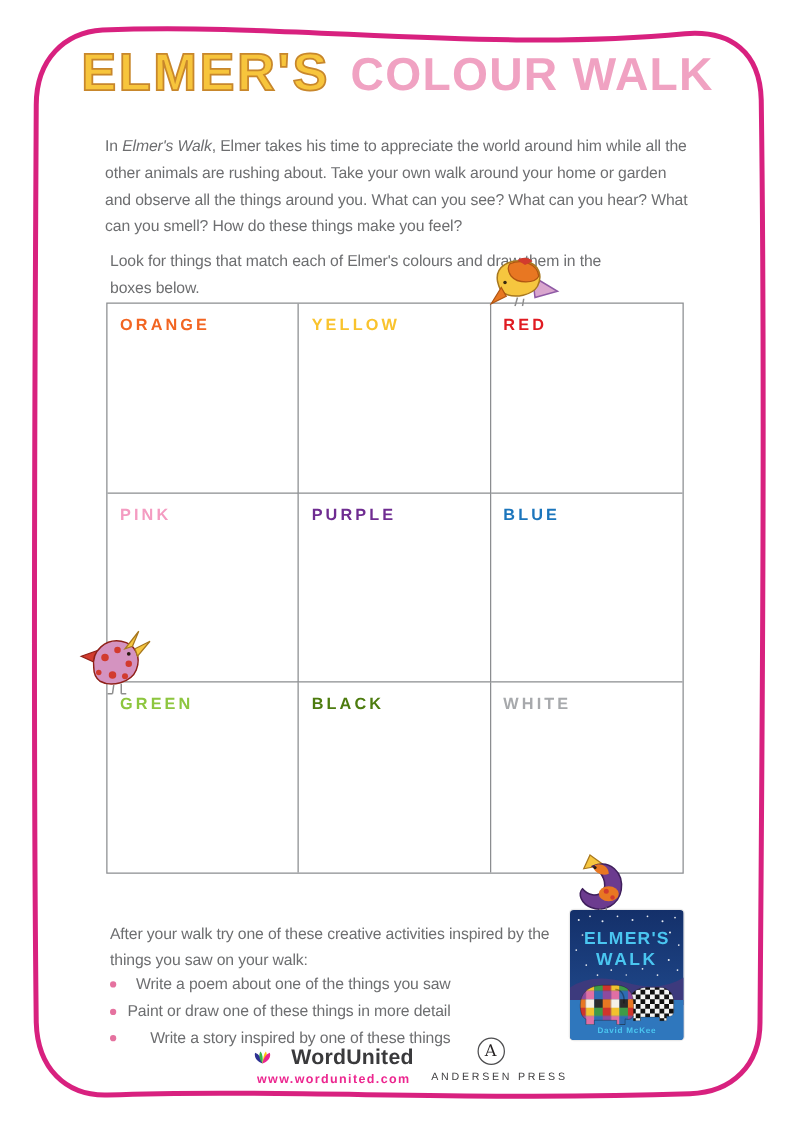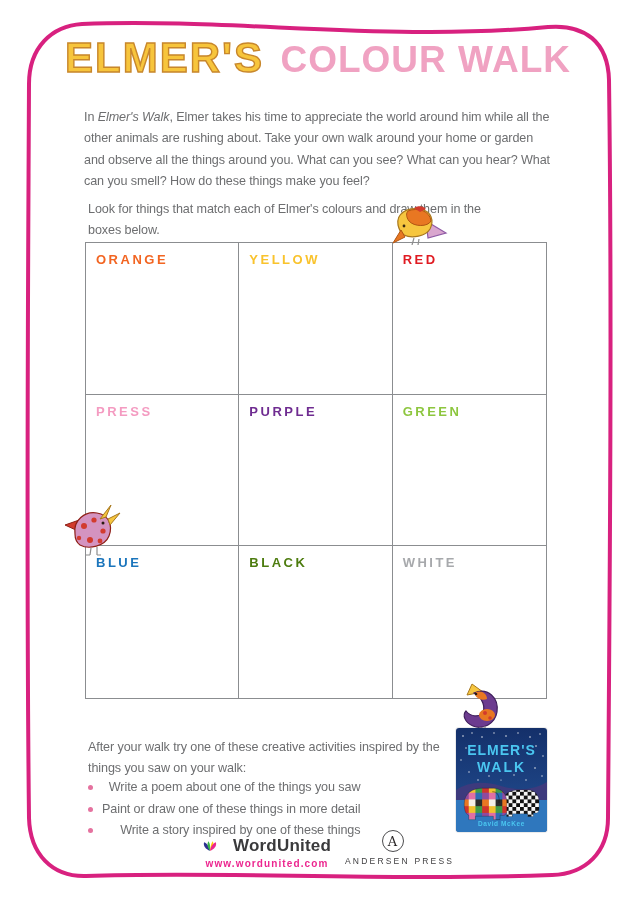--- a/index.html
+++ b/index.html
@@ -85,30 +85,30 @@
     <div class="cell">
       <span class="cell-label" style="color: rgb(242, 101, 34);">ORANGE</span>
     </div>
     <div class="cell">
       <span class="cell-label" style="color: rgb(249, 195, 45);">YELLOW</span>
     </div>
     <div class="cell">
       <span class="cell-label" style="color: rgb(224, 27, 34);">RED</span>
     </div>
     <div class="cell">
-      <span class="cell-label" style="color: rgb(244, 155, 193);">PRESS</span>
+      <span class="cell-label" style="color: rgb(244, 155, 193);">PINK</span>
     </div>
     <div class="cell">
       <span class="cell-label" style="color: rgb(111, 44, 145);">PURPLE</span>
     </div>
     <div class="cell">
+      <span class="cell-label" style="color: rgb(27, 117, 188);">BLUE</span>
+    </div>
+    <div class="cell">
       <span class="cell-label" style="color: rgb(141, 198, 63);">GREEN</span>
-    </div>
-    <div class="cell">
-      <span class="cell-label" style="color: rgb(27, 117, 188);">BLUE</span>
     </div>
     <div class="cell">
       <span class="cell-label" style="color: #4d7c0f;">BLACK</span>
     </div>
     <div class="cell">
       <span class="cell-label" style="color: rgb(167, 169, 172);">WHITE</span>
     </div>
   </div>
 
   <svg class="bird bird-top" viewBox="0 0 60 46">

